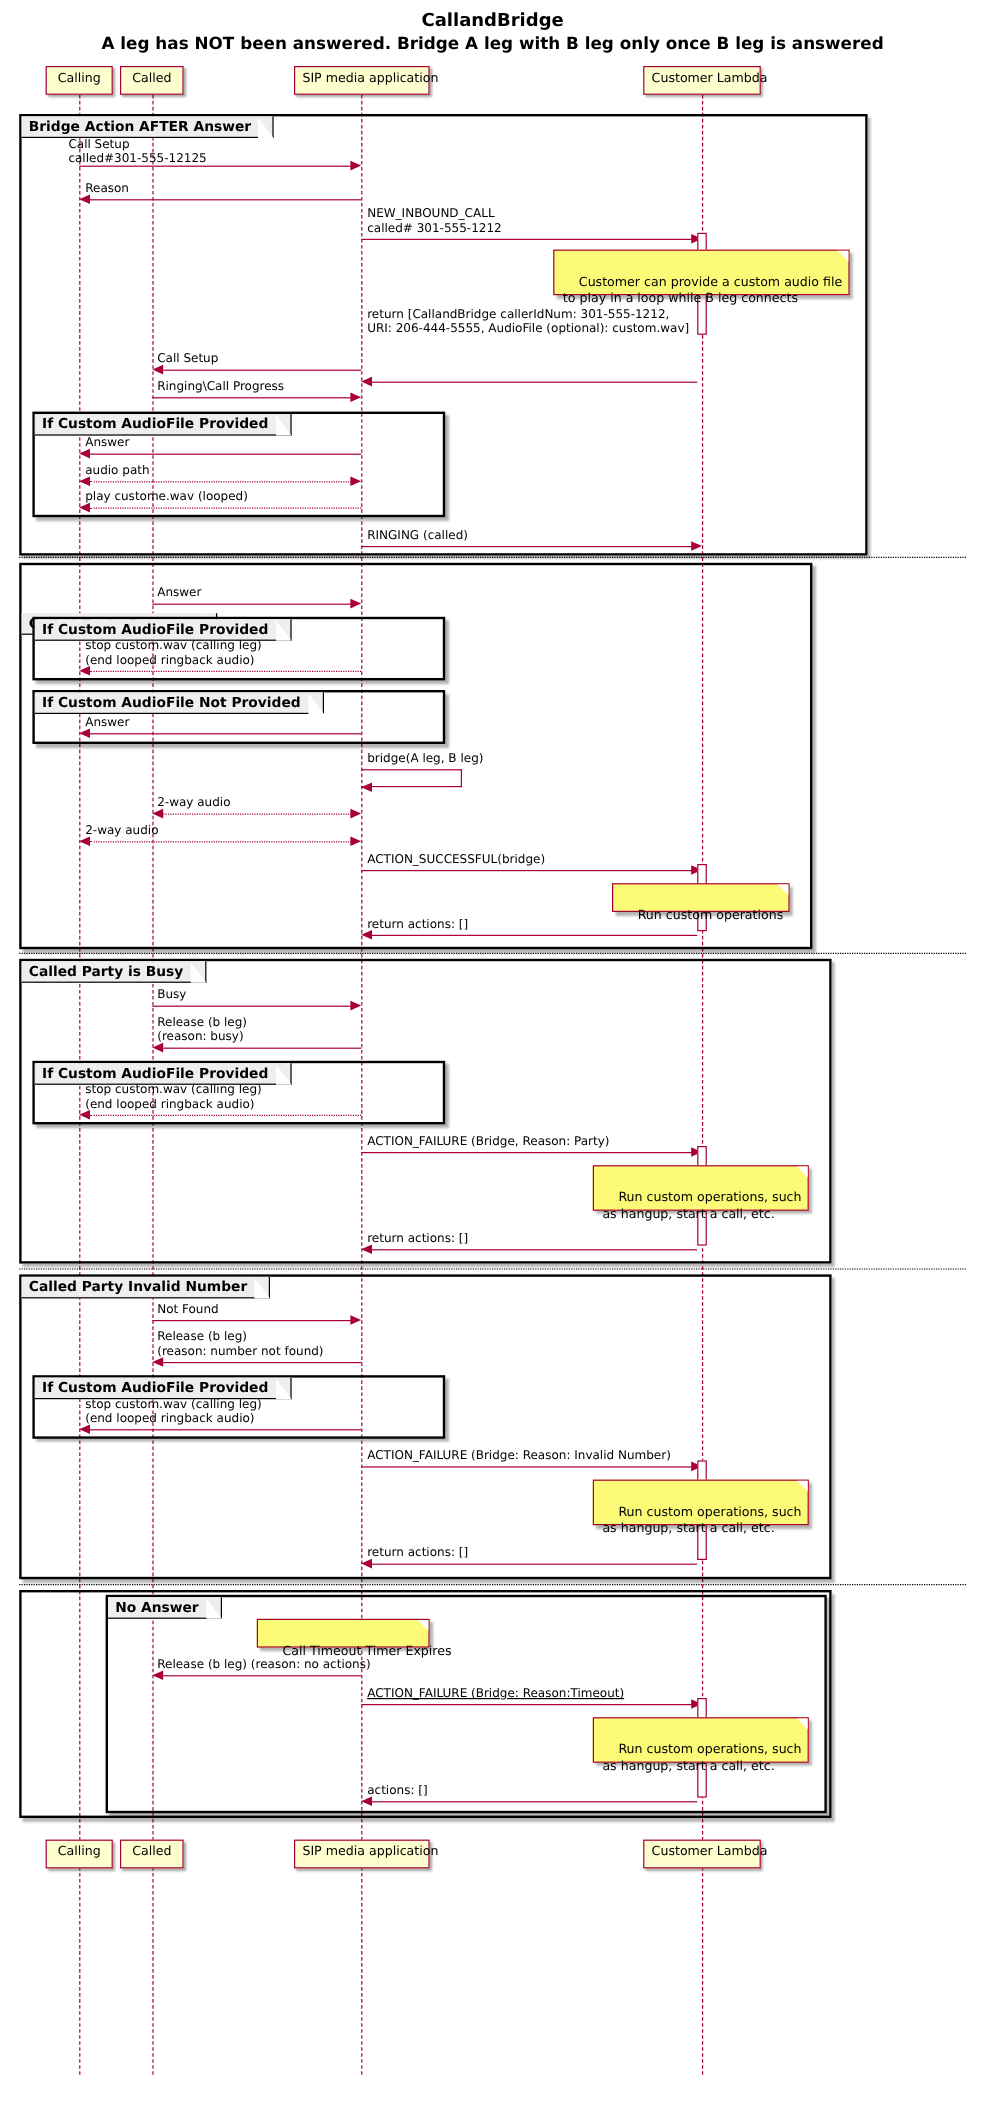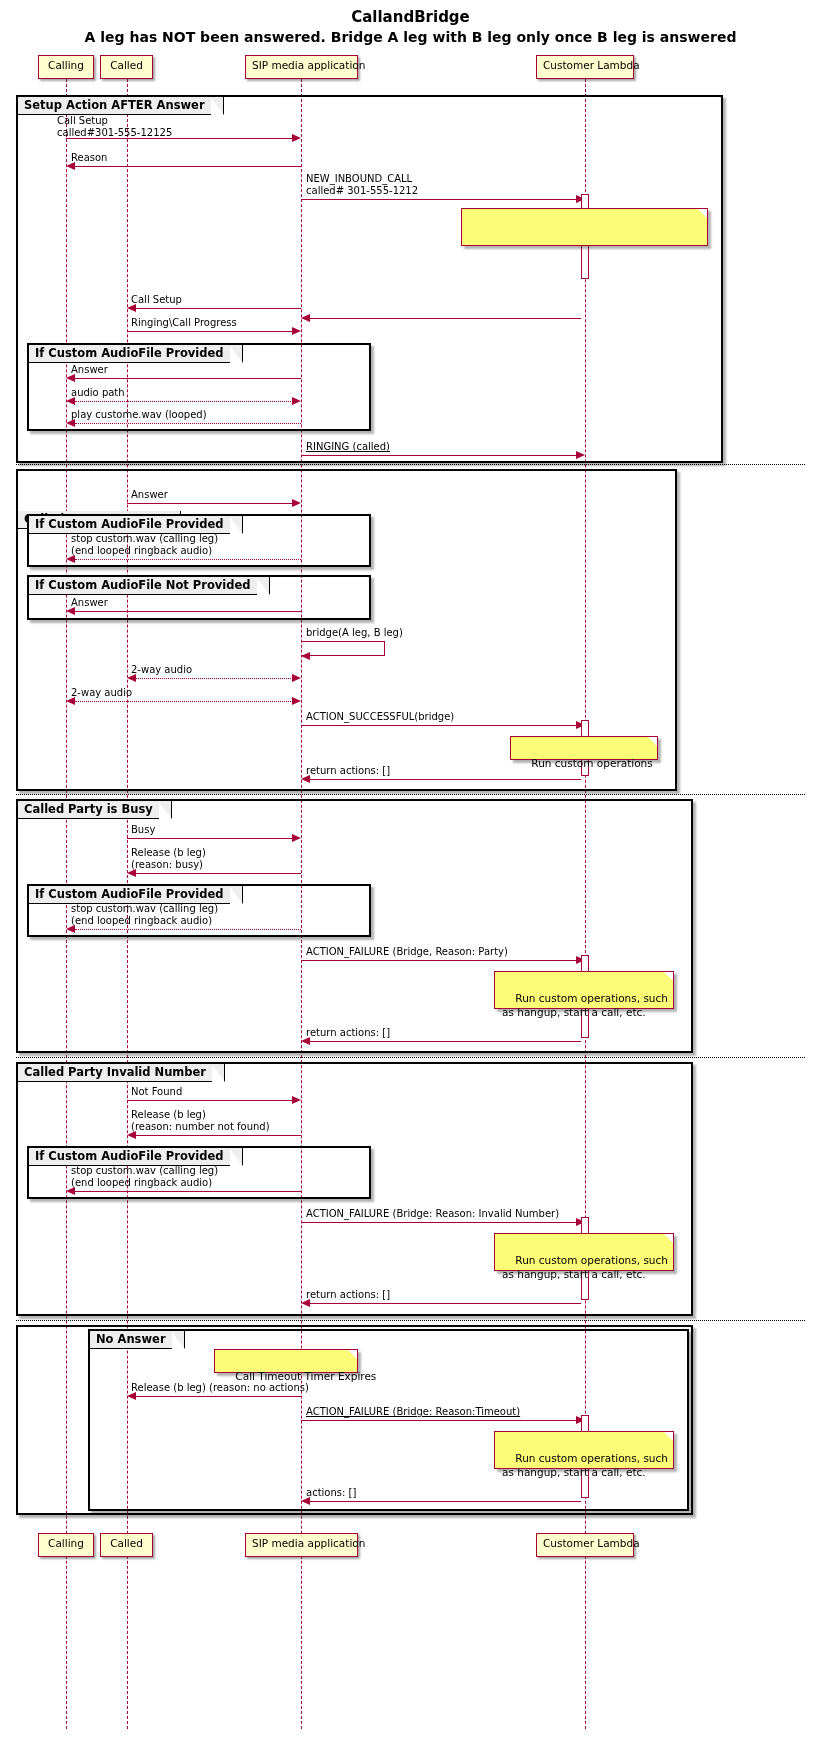--- a/index.html
+++ b/index.html
@@ -162,42 +162,46 @@
   <div class="participant" style="left:100px;top:55px;width:53px;height:24px;">Called</div>
   <div class="participant" style="left:245px;top:55px;width:113px;height:24px;">SIP media application</div>
   <div class="participant" style="left:536px;top:55px;width:98px;height:24px;">Customer Lambda</div>
 
   <div class="participant" style="left:38px;top:1533px;width:56px;height:24px;">Calling</div>
   <div class="participant" style="left:100px;top:1533px;width:53px;height:24px;">Called</div>
   <div class="participant" style="left:245px;top:1533px;width:113px;height:24px;">SIP media application</div>
   <div class="participant" style="left:536px;top:1533px;width:98px;height:24px;">Customer Lambda</div>
 
   <div class="frame" style="left:16px;top:95px;width:707px;height:368px;"></div>
-  <div class="frame-label" style="left:18px;top:97px;">Setup Action AFTER Answer</div>
+  <div class="frame-label" style="left:18px;top:97px;">Bridge Action AFTER Answer</div>
 
   <div class="msglabel" style="left:57px;top:115px;">Call Setup
 called#301-555-12125</div>
   <div class="msg" style="left:66px;top:138px;width:227px;"></div>
   <div class="arrowhead right" style="left:292px;top:133.5px;"></div>
 
   <div class="msglabel" style="left:71px;top:152px;">Reason</div>
   <div class="msg" style="left:75px;top:166px;width:226px;"></div>
   <div class="arrowhead left" style="left:66px;top:161.5px;"></div>
 
   <div class="msglabel" style="left:306px;top:173px;">NEW_INBOUND_CALL
 called# 301-555-1212</div>
   <div class="msg" style="left:301px;top:199px;width:276px;"></div>
   <div class="arrowhead right" style="left:576px;top:194.5px;"></div>
 
   <div class="activation" style="left:581px;top:194px;height:85px;"></div>
 
   <div class="note" style="left:461px;top:208px;width:247px;height:38px;">
-    <span class="fold"></span>
-  </div>
-
+    <span>Customer can provide a custom audio file
+to play in a loop while B leg connects</span>
+    <span class="fold"></span>
+  </div>
+
+  <div class="msglabel" style="left:306px;top:257px;">return [CallandBridge callerIdNum: 301-555-1212,
+URI: 206-444-5555, AudioFile (optional): custom.wav]</div>
   <div class="msg" style="left:310px;top:318px;width:271px;"></div>
   <div class="arrowhead left" style="left:301px;top:313.5px;"></div>
 
   <div class="msglabel" style="left:131px;top:294px;">Call Setup</div>
   <div class="msg" style="left:136px;top:308px;width:165px;"></div>
   <div class="arrowhead left" style="left:127px;top:303.5px;"></div>
 
   <div class="msglabel" style="left:131px;top:317px;">Ringing\Call Progress</div>
   <div class="msg" style="left:127px;top:331px;width:166px;"></div>
   <div class="arrowhead right" style="left:292px;top:326.5px;"></div>
@@ -211,21 +215,21 @@
 
   <div class="msglabel" style="left:71px;top:387px;">audio path</div>
   <div class="msg dotted" style="left:75px;top:401px;width:218px;"></div>
   <div class="arrowhead left" style="left:66px;top:396.5px;"></div>
   <div class="arrowhead right" style="left:292px;top:396.5px;"></div>
 
   <div class="msglabel" style="left:71px;top:409px;">play custome.wav (looped)</div>
   <div class="msg dotted" style="left:75px;top:423px;width:226px;"></div>
   <div class="arrowhead left" style="left:66px;top:418.5px;"></div>
 
-  <div class="msglabel" style="left:306px;top:441px;text-decoration:underline;">RINGING (called)</div>
+  <div class="msglabel" style="left:306px;top:441px;">RINGING (called)</div>
   <div class="msg" style="left:301px;top:455px;width:276px;"></div>
   <div class="arrowhead right" style="left:576px;top:450.5px;"></div>
 
   <div class="divider" style="left:16px;top:464px;width:789px;"></div>
 
   <div class="frame" style="left:16px;top:469px;width:661px;height:322px;"></div>
   <div class="frame-label" style="left:18px;top:471px;margin-top:40px;">Called Party Answers</div>
 
   <div class="msglabel" style="left:131px;top:489px;">Answer</div>
   <div class="msg" style="left:127px;top:503px;width:166px;"></div>

